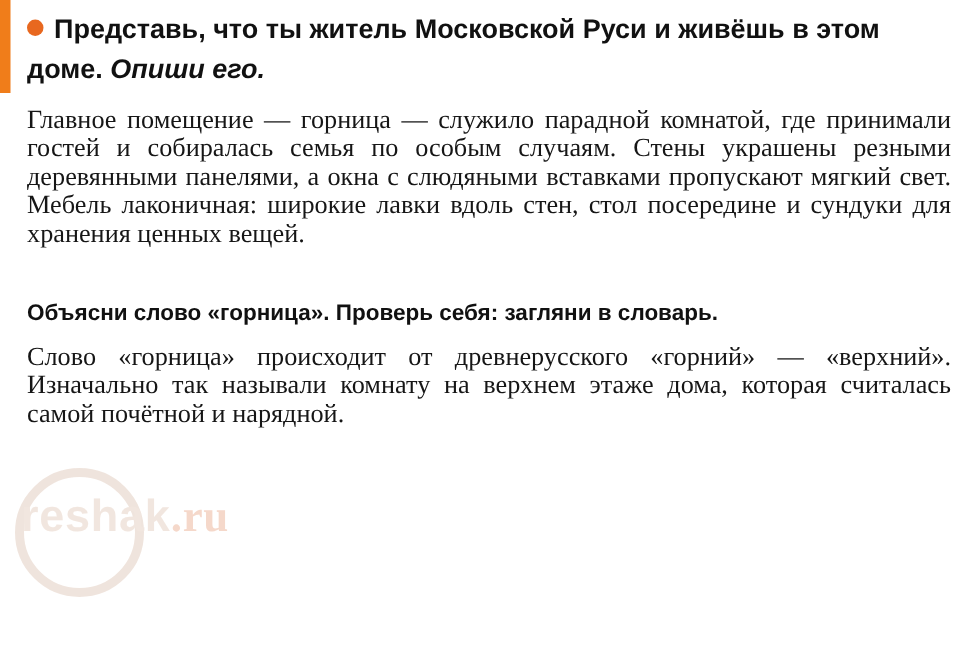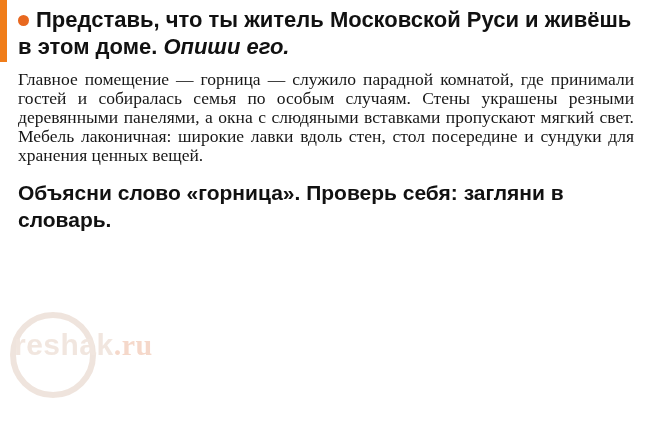--- a/index.html
+++ b/index.html
@@ -39,21 +39,21 @@
   .content {
     position: absolute;
     left: 18px;
     top: 6px;
     width: 616px;
   }
 
   .q-heading {
     font-family: "Liberation Sans", sans-serif;
     font-weight: bold;
-    font-size: 22px;
+    font-size: 18px;
     line-height: 27px;
     color: #111111;
     margin: 0 0 4px 0;
     text-align: left;
   }
   .q-heading .bullet {
     display: inline-block;
     width: 11px;
     height: 11px;
     border-radius: 50%;
@@ -71,24 +71,24 @@
     line-height: 19px;
     text-align: justify;
     text-justify: inter-word;
     margin: 0;
     color: #161616;
   }
 
   .sub-heading {
     font-family: "Liberation Sans", sans-serif;
     font-weight: bold;
-    font-size: 21px;
+    font-size: 15px;
     line-height: 27px;
     color: #111111;
-    margin: 14px 0 6px 0;
+    margin: 30px 0 6px 0;
   }
 
   .block-1 { margin-top: 10px; }
   .block-2 { margin-top: 2px; }
 
   
   .watermark {
     position: absolute;
     left: 8px;
     top: 300px;
@@ -133,20 +133,21 @@
   <div class="content">
 
     <p class="q-heading">
       <span class="bullet"></span><span>Представь, что ты житель Московской Руси и живёшь в этом доме. </span><span class="italic-part">Опиши его.</span>
     </p>
 
     <p class="para block-1">Главное помещение — горница — служило парадной комнатой, где принимали гостей и собиралась семья по особым случаям. Стены украшены резными деревянными панелями, а окна с слюдяными вставками пропускают мягкий свет. Мебель лаконичная: широкие лавки вдоль стен, стол посередине и сундуки для хранения ценных вещей.</p>
 
     <p class="sub-heading">Объясни слово «горница». Проверь себя: загляни в словарь.</p>
 
+    <p class="para block-2">Слово «горница» происходит от древнерусского «горний» — «верхний». Изначально так называли комнату на верхнем этаже дома, которая считалась самой почётной и нарядной.</p>
 
   </div>
 
   <div class="watermark">
     <div class="wm-ring"></div>
     <div class="wm-text"><span>reshak</span><span class="dot">.ru</span></div>
   </div>
 
 </div>
 

